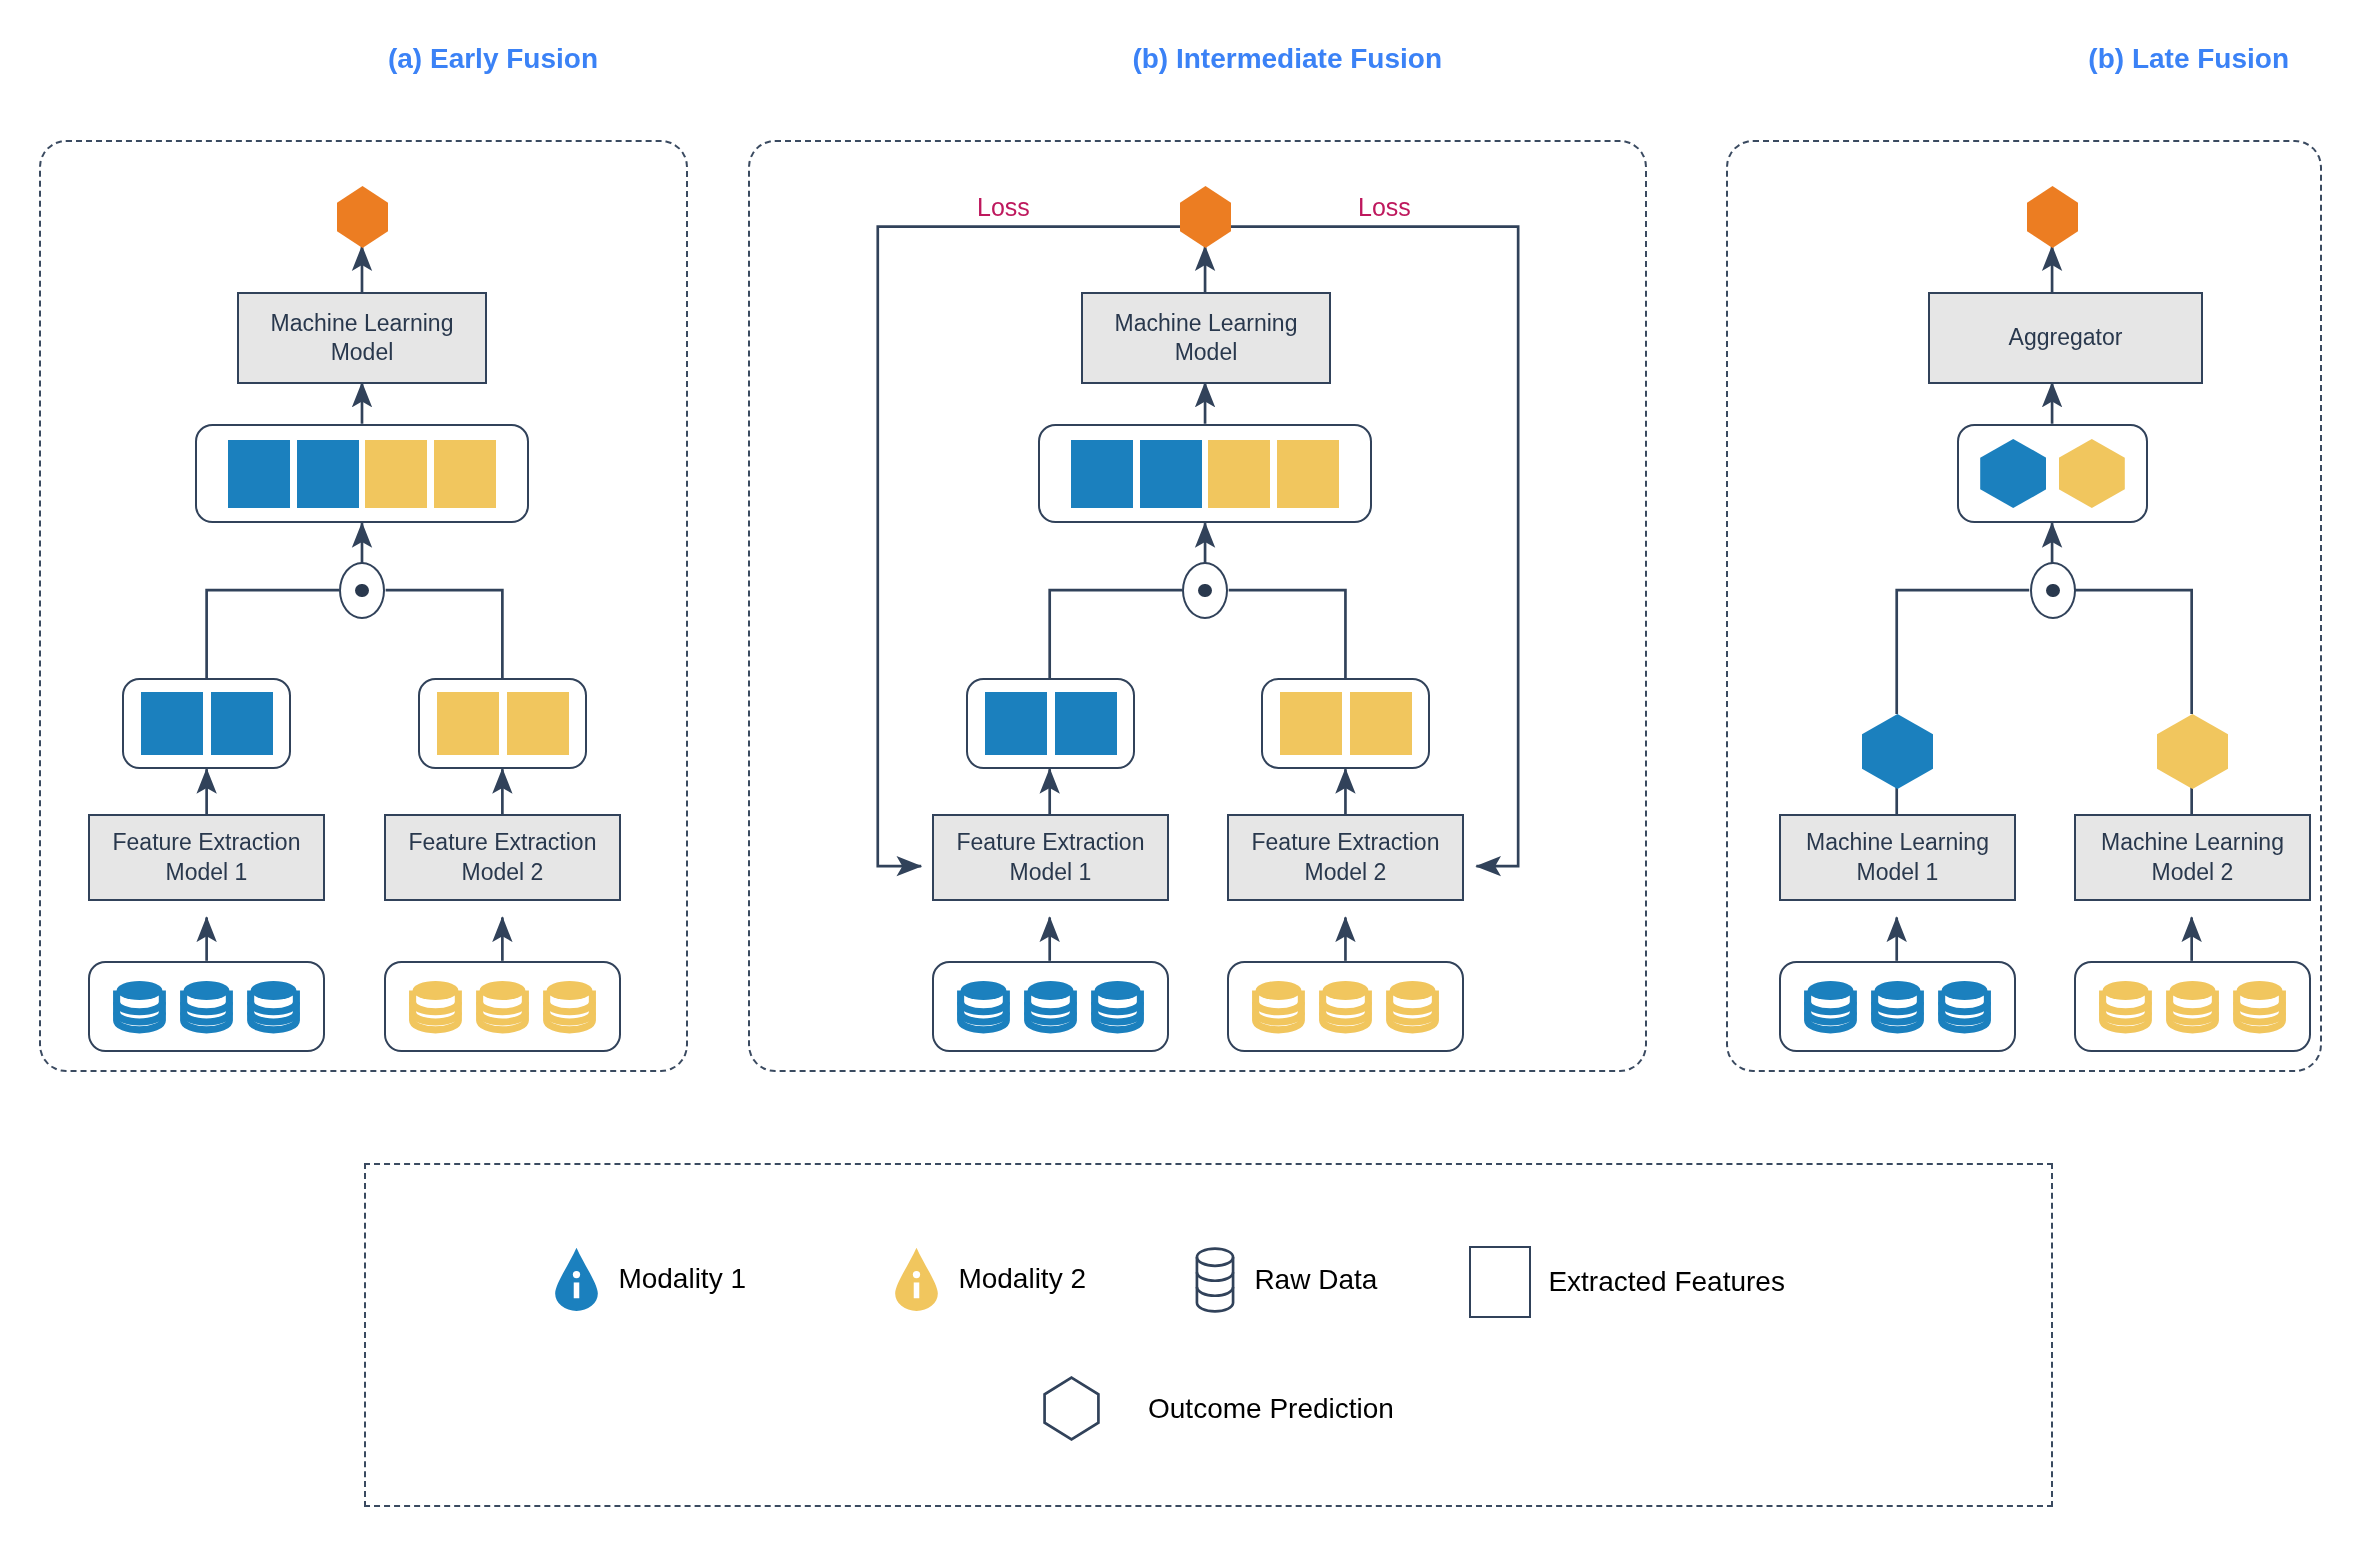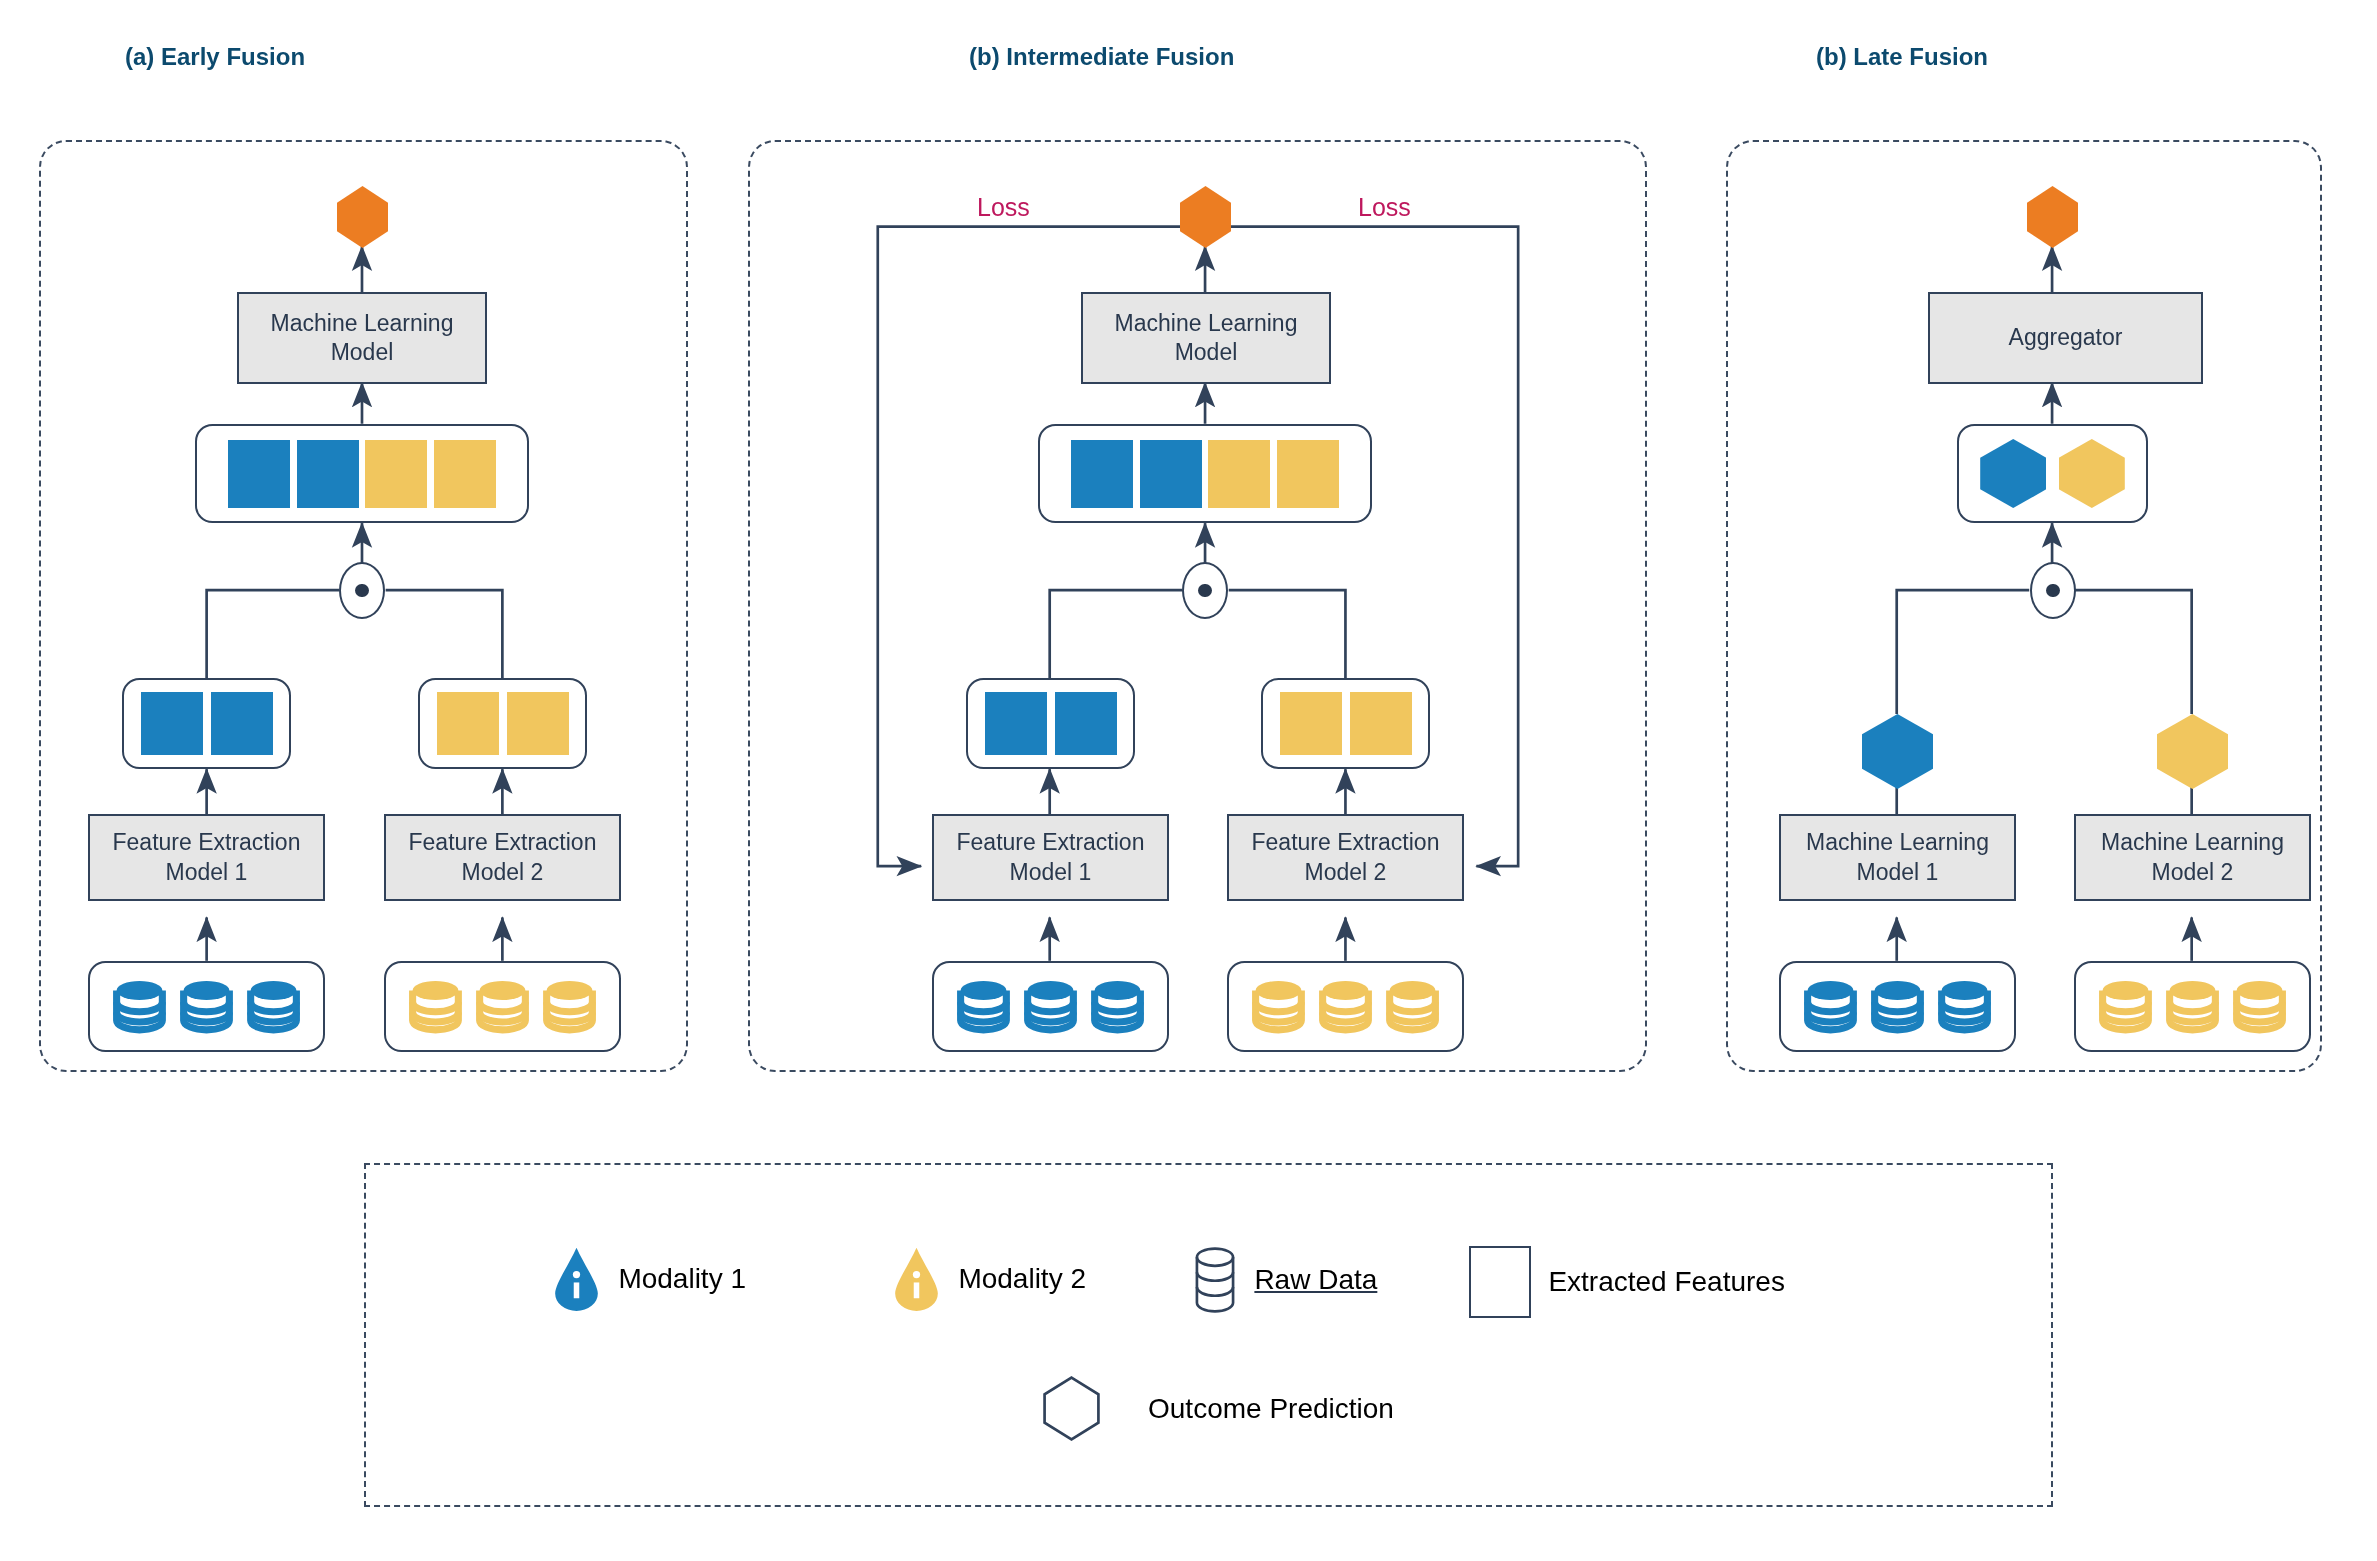--- a/index.html
+++ b/index.html
@@ -7,22 +7,22 @@
   body{
     width:2377px;height:1562px;background:#ffffff;
     font-family:"Liberation Sans","DejaVu Sans",sans-serif;
     color:#29384d;overflow:hidden;position:relative;
   }
   .stage{position:absolute;left:0;top:0;width:2377px;height:1562px;}
   .abs{position:absolute;}
 
   
   .panel-title{
-    position:absolute;font-size:24px;font-weight:bold;color:#0c4a6e;
-    text-align:left;white-space:nowrap;
+    position:absolute;font-size:28px;font-weight:bold;color:#3b82f6;
+    text-align:right;white-space:nowrap;
   }
 
   
   .panel-frame{
     position:absolute;border:2.4px dashed #3a4a60;border-radius:27px;
     background:transparent;
   }
   .legend-frame{
     position:absolute;border:2.4px dashed #3a4a60;border-radius:0;
     background:transparent;
@@ -436,21 +436,21 @@
     <span class="legend-swatch">
       <svg width="49" height="65" viewBox="0 0 62 82">
         <path d="M31 2 C41 24 58 48 58 60 A27 22 0 0 1 4 60 C4 48 21 24 31 2 Z" fill="#f1c65e"></path>
         <circle cx="31" cy="36" r="4.6" fill="#fff"></circle>
         <path d="M27.5 46 h7 v20 h-7 z" fill="#fff"></path>
       </svg>
     </span>
     <span class="lg-text">Modality 2</span>
   </div>
 
-  <div class="legend-item" style="left:1193px;top:1246px;text-decoration:underline;">
+  <div class="legend-item" style="left:1193px;top:1246px;">
     <span class="legend-swatch">
       <svg width="44" height="68" viewBox="0 0 56 86">
         <g fill="none" stroke="#31425a" stroke-width="3.4">
           <ellipse cx="28" cy="14" rx="23" ry="11"></ellipse>
           <path d="M5 14 v58 a23,11 0 0 0 46,0 v-58"></path>
           <path d="M5 33 a23,11 0 0 0 46,0"></path>
           <path d="M5 52 a23,11 0 0 0 46,0"></path>
         </g>
       </svg>
     </span>

